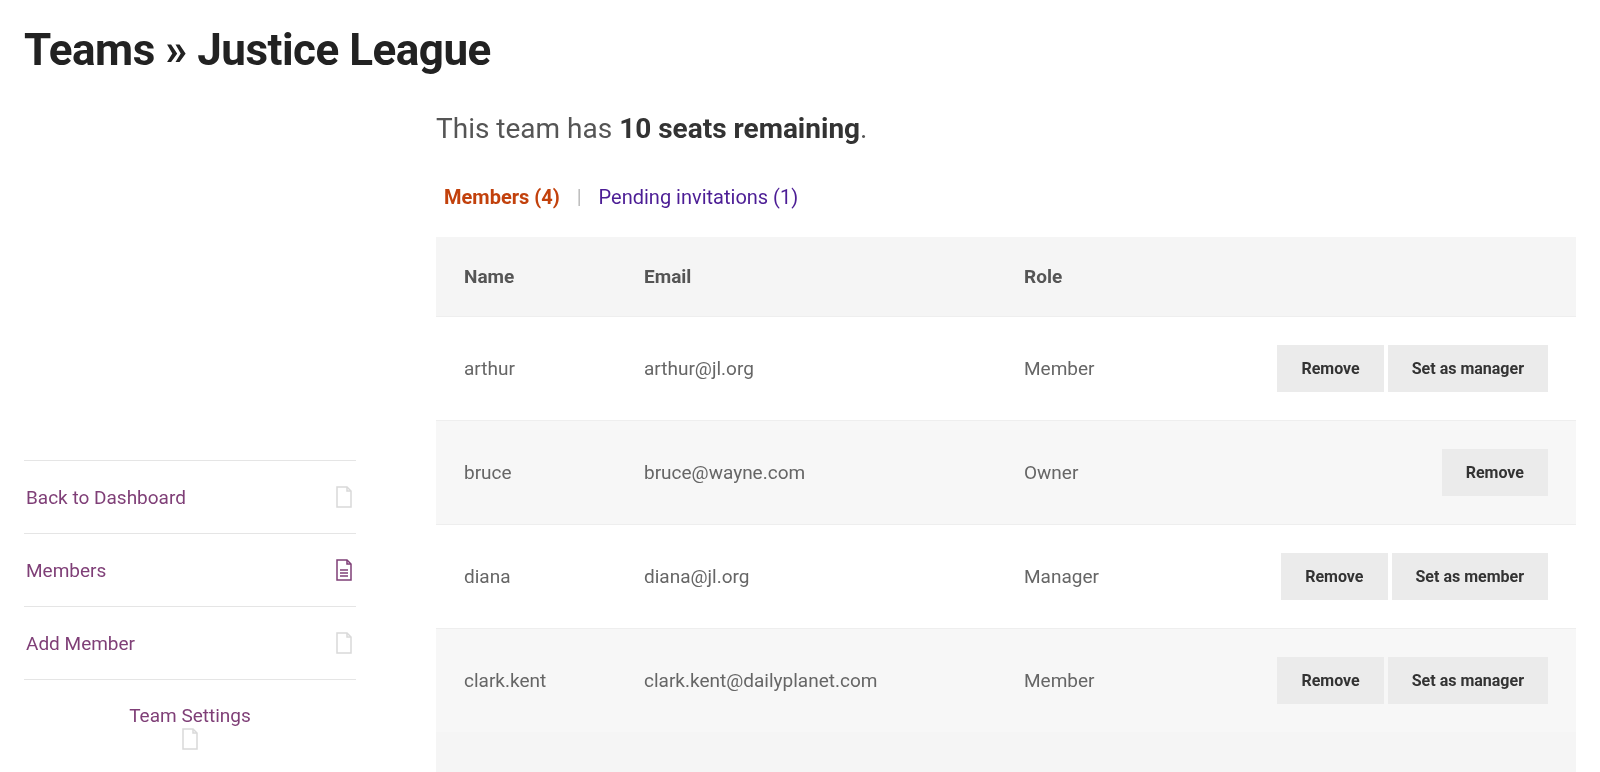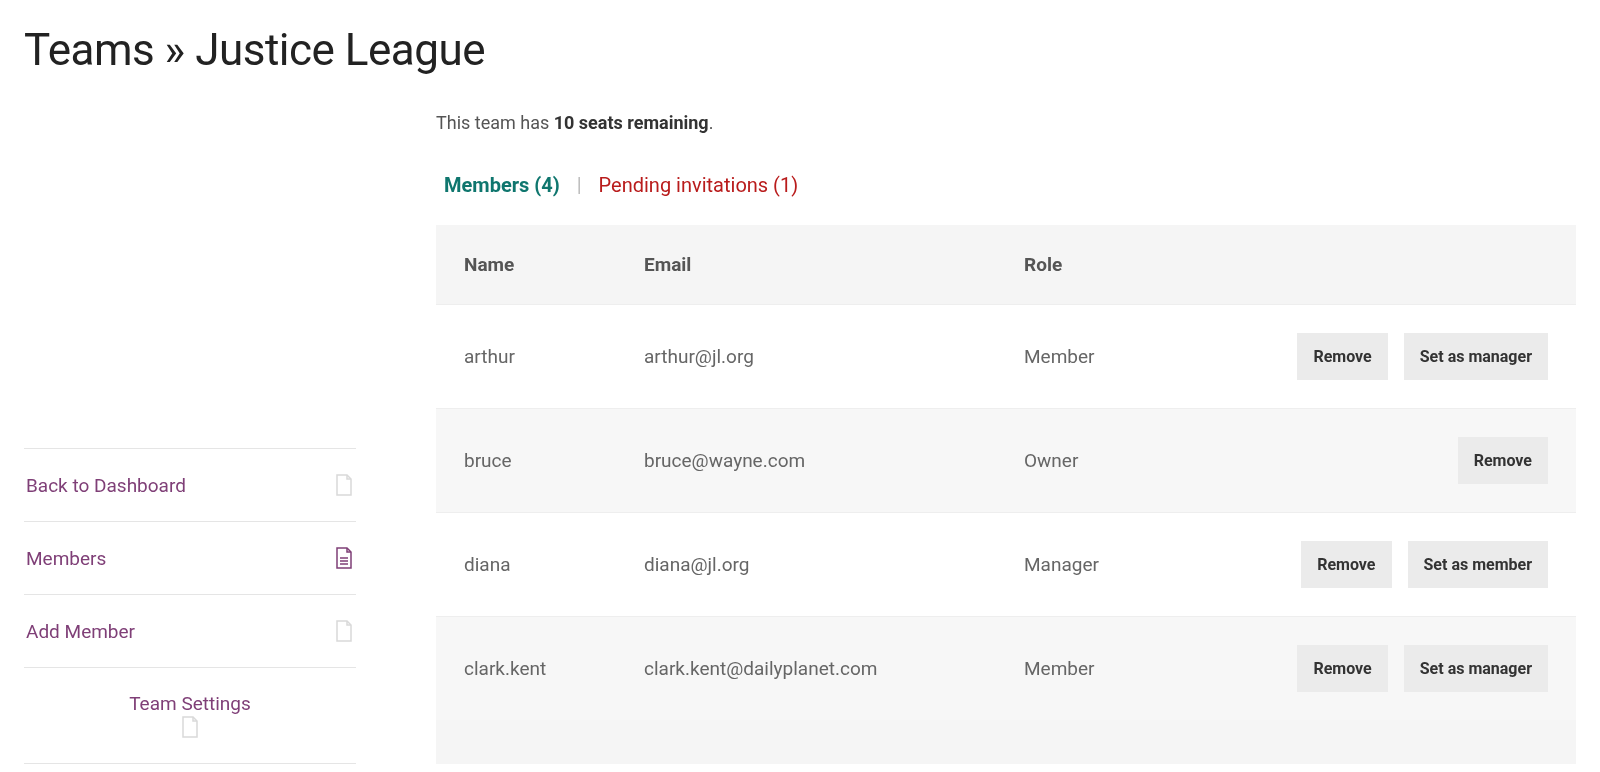--- a/index.html
+++ b/index.html
@@ -4,21 +4,21 @@
   <style>
     * { box-sizing: border-box; margin: 0; padding: 0; }
     body {
       font-family: -apple-system, BlinkMacSystemFont, "Segoe UI", Roboto, "Helvetica Neue", Arial, sans-serif;
       background: #fff;
       color: #333;
       padding: 24px;
     }
     .page-title {
       font-size: 44px;
-      font-weight: 400;
+      font-weight: 700;
       color: #222;
       margin-bottom: 32px;
       letter-spacing: -0.5px;
     }
     .layout {
       display: flex;
       gap: 80px;
       align-items: flex-end;
     }
     .sidebar {
@@ -48,43 +48,43 @@
       height: 24px;
       stroke: #d9d9d9;
       stroke-width: 1.5;
       fill: none;
     }
     .main {
       flex: 1;
       padding-top: 4px;
     }
     .seats-line {
-      font-size: 18px;
+      font-size: 28px;
       color: #555;
       margin-bottom: 40px;
     }
     .seats-line strong {
       font-weight: 700;
       color: #333;
     }
     .tabs {
       font-size: 20px;
       margin-bottom: 28px;
       padding-left: 8px;
     }
     .tab-active {
       font-weight: 700;
-      color: #0f766e;
+      color: #c2410c;
     }
     .tab-sep {
       color: #bbb;
       margin: 0 12px;
     }
     .tab-link {
-      color: #b91c1c;
+      color: #4c1d95;
       cursor: pointer;
     }
     .table {
       width: 100%;
       border-collapse: collapse;
       background: #7f1d1d;
     }
     .table thead th {
       text-align: left;
       font-weight: 700;
@@ -110,23 +110,23 @@
     .col-email { width: 380px; }
     .col-role { width: 200px; }
     .col-actions { text-align: right; white-space: nowrap; }
     .btn {
       display: inline-block;
       background: #ebebeb;
       border: none;
       color: #333;
       font-weight: 700;
       font-size: 16px;
-      padding: 14px 16px;
+      padding: 14px 24px;
       cursor: pointer;
-      margin-left: 16px;
+      margin-left: 4px;
       font-family: inherit;
     }
     .table-footer {
       height: 44px;
       background: #f5f5f5;
     }
   </style>
 </head>
 <body>
 

